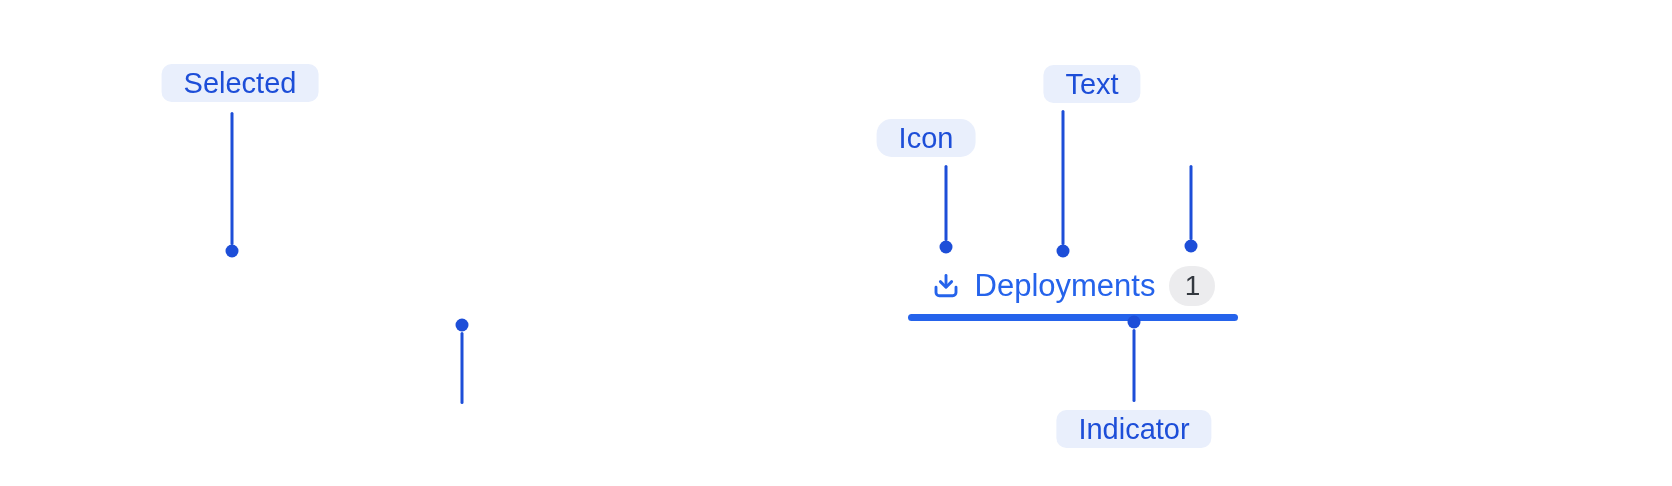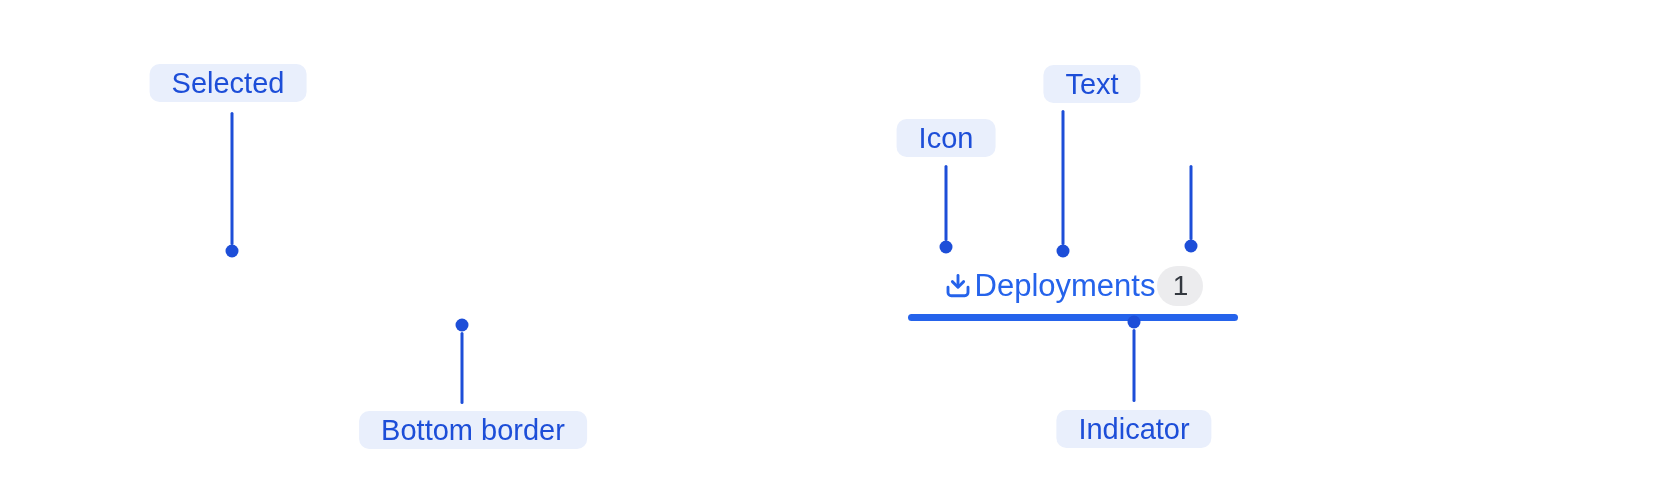--- a/index.html
+++ b/index.html
@@ -77,21 +77,21 @@
   
   .anatomy-tab {
     position: absolute;
     left: 908px;
     top: 260px;
     width: 330px;
     height: 52px;
     display: flex;
     align-items: center;
     justify-content: center;
-    gap: 2px;
+    gap: 14px;
     color: var(--accent-blue, #2563eb);
     font-size: 31px;
     font-weight: 500;
     cursor: pointer;
   }
   .anatomy-tab .dl-icon { width: 30px; height: 30px; display: block; }
   .count-badge {
     min-width: 46px;
     height: 40px;
     padding: 0 6px;
@@ -113,34 +113,33 @@
     height: 7px;
     border-radius: 4px;
     background: var(--accent-blue, #2563eb);
   }
 </style>
 </head>
 <body>
 
 <div class="canvas">
 
-  <div class="callout-pill" style="left:228px; top:64px;">Selected</div>
+  <div class="callout-pill" style="left:240px; top:64px;">Selected</div>
   <div class="callout-line" style="left:232px; top:112px; height:133px;"></div>
   <div class="callout-dot" style="left:232px; top:251px;"></div>
 
 
   <div class="callout-dot" style="left:462px; top:325px;"></div>
   <div class="callout-line" style="left:462px; top:332px; height:72px;"></div>
-  <div class="callout-pill" style="left:473px; top:411px;">Bottom border</div>
 
   <div class="callout-pill" style="left:1092px; top:65px;">Text</div>
   <div class="callout-line" style="left:1063px; top:110px; height:135px;"></div>
   <div class="callout-dot" style="left:1063px; top:251px;"></div>
 
-  <div class="callout-pill" style="left:946px; top:119px;">Icon</div>
+  <div class="callout-pill" style="left:926px; top:119px;border-radius:15px;">Icon</div>
   <div class="callout-line" style="left:946px; top:165px; height:76px;"></div>
   <div class="callout-dot" style="left:946px; top:247px;"></div>
 
   <div class="callout-line" style="left:1191px; top:165px; height:75px;"></div>
   <div class="callout-dot" style="left:1191px; top:246px;"></div>
 
   <div class="anatomy-tab">
     <svg class="dl-icon" viewBox="0 0 24 24" fill="none" stroke="#2563eb" stroke-width="2.3" stroke-linecap="round" stroke-linejoin="round">
       <path d="M12 3.5 V12.5"></path>
       <path d="M7.5 8.5 L12 13 L16.5 8.5"></path>

